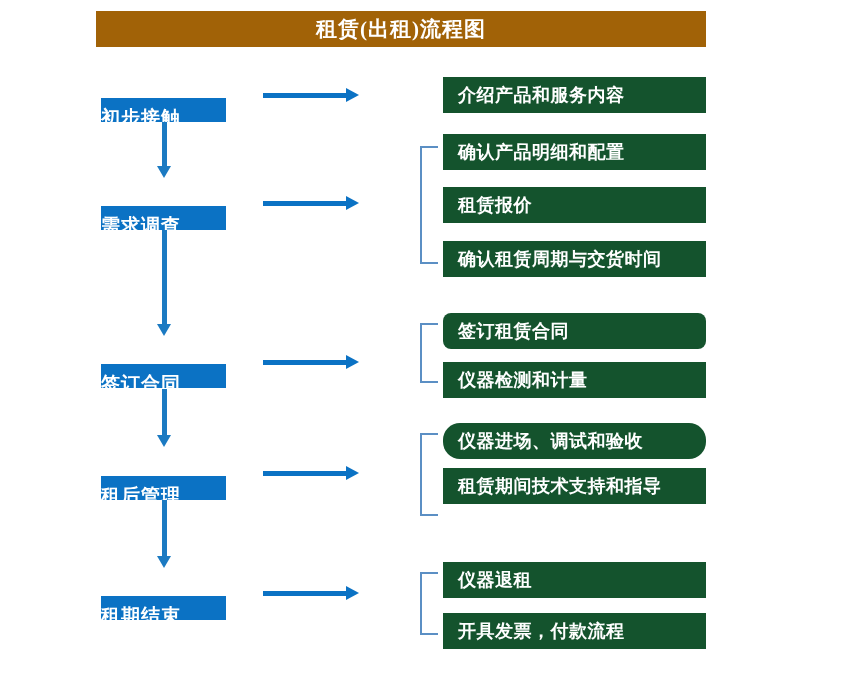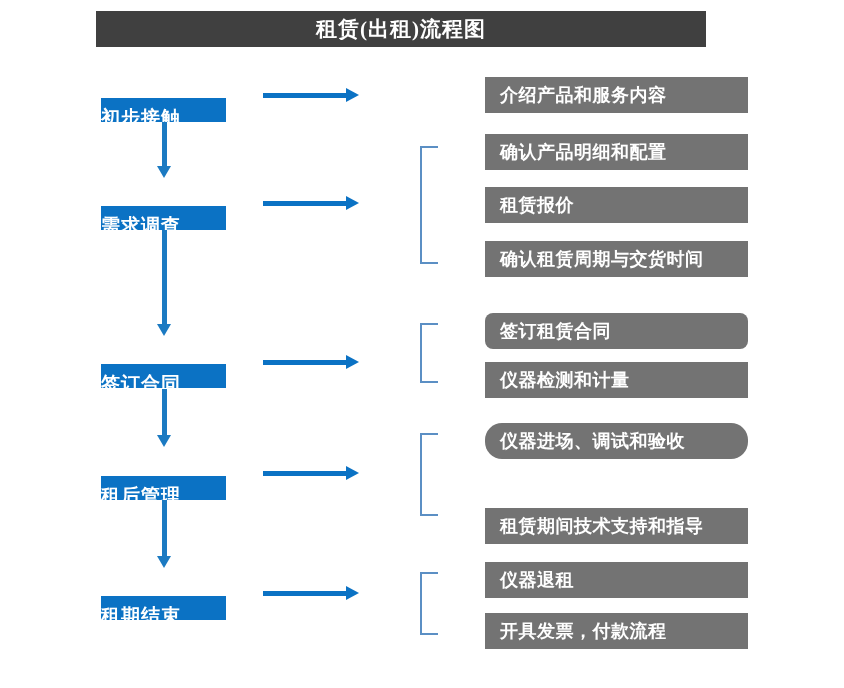--- a/index.html
+++ b/index.html
@@ -22,21 +22,21 @@
     height: 688px;
   }
 
   
   .title-bar {
     position: absolute;
     left: 96px;
     top: 11px;
     width: 610px;
     height: 36px;
-    background: #404040;
+    background: #a16207;
     color: #ffffff;
     font-size: 21px;
     font-weight: bold;
     line-height: 36px;
     text-align: center;
     letter-spacing: 1px;
     white-space: nowrap;
   }
 
   
@@ -55,31 +55,30 @@
     white-space: nowrap;
     margin-top: 22px;
   }
 
   
   .detail-box {
     position: absolute;
     left: 443px;
     width: 263px;
     height: 36px;
-    background: #737373;
+    background: #14532d;
     color: #ffffff;
     font-size: 18px;
     font-weight: bold;
     line-height: 36px;
     text-align: left;
     padding-left: 15px;
     box-sizing: border-box;
     letter-spacing: 0.5px;
     white-space: nowrap;
-    margin-left: 42px;
   }
 
   
   .h-arrow {
     position: absolute;
     left: 263px;
     width: 96px;
     height: 14px;
   }
   .h-arrow .shaft {
@@ -192,17 +191,17 @@
   <div class="bracket" style="top:433px;height:83px;"></div>
   <div class="bracket" style="top:572px;height:63px;"></div>
 
   <div class="detail-box" style="top:77px;">介绍产品和服务内容</div>
   <div class="detail-box" style="top:134px;">确认产品明细和配置</div>
   <div class="detail-box" style="top:187px;">租赁报价</div>
   <div class="detail-box" style="top:241px;">确认租赁周期与交货时间</div>
   <div class="detail-box" style="top:313px;border-radius:8px;">签订租赁合同</div>
   <div class="detail-box" style="top:362px;">仪器检测和计量</div>
   <div class="detail-box" style="top:423px;border-radius:17px;">仪器进场、调试和验收</div>
-  <div class="detail-box" style="top:508px;">租赁期间技术支持和指导</div>
+  <div class="detail-box" style="top:468px;">租赁期间技术支持和指导</div>
   <div class="detail-box" style="top:613px;">开具发票，付款流程</div>
   <div class="detail-box" style="top:562px;">仪器退租</div>
 
 </div>
 
 </body></html>

